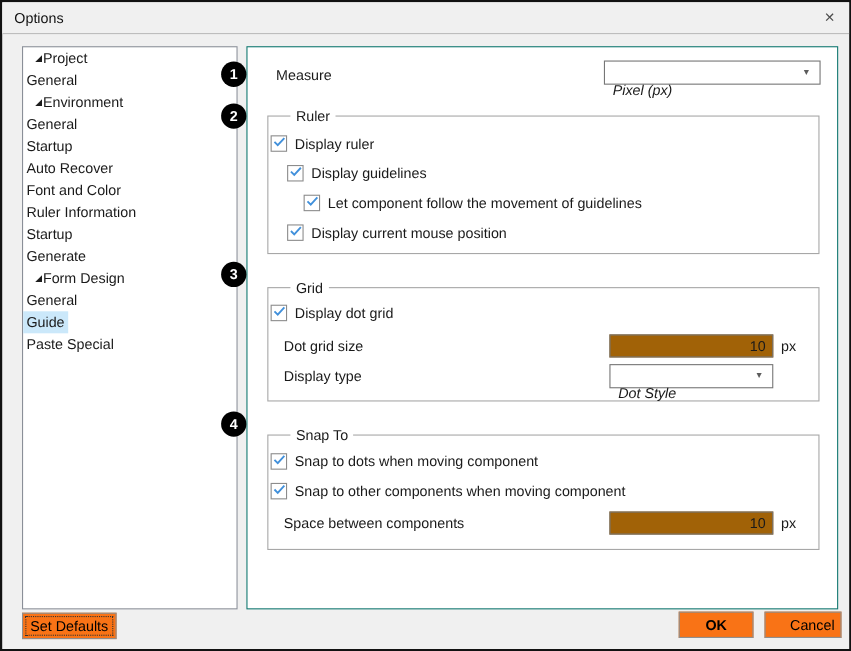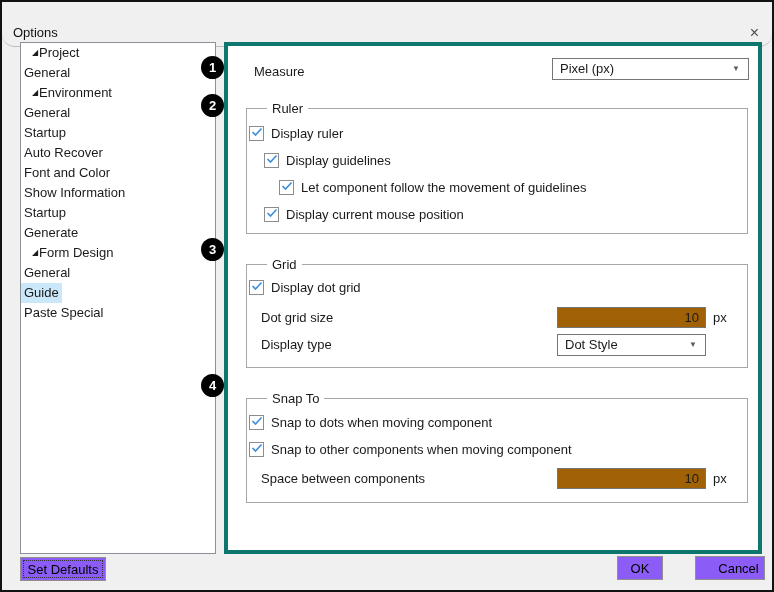--- a/index.html
+++ b/index.html
@@ -3,37 +3,37 @@
 <meta charset="utf-8">
 <style>
   * { box-sizing: border-box; margin: 0; padding: 0; }
   html,body { width:774px; height:592px; }
   body { font-family: "Liberation Sans", "DejaVu Sans", sans-serif; font-size: 13px; color:#1a1a1a; }
 
   .window { position:relative; width:774px; height:592px; background:#f0f0f0;
             border:2px solid #121212; overflow:hidden; }
 
   
-  .titlebar { position:absolute; left:0; top:16px; right:0; height:29px; background:#f0f0f0;
-              border-bottom:1px solid #bdbdbd;border-radius:13px; }
+  .titlebar { position:absolute; left:0; top:0; right:0; height:29px; background:#f0f0f0;
+              border-bottom:1px solid #bdbdbd; }
   .title { position:absolute; left:11px; top:0; line-height:29px; color:#111; }
   .close { position:absolute; right:13px; top:0; line-height:29px; font-size:16px; color:#4d4d4d; cursor:default; }
 
   
   .tree-panel { position:absolute; left:18px; top:40px; width:196px; height:512px;
                 background:#fff; border:1px solid #8a8f98; overflow:hidden; }
   .trow { height:20px; line-height:20px; display:flex; align-items:center; white-space:nowrap; }
   .trow .tri { width:15px; padding-left:11px; font-size:8px; color:#1c1c1c; flex:0 0 auto; }
   .trow.lvl1 { }
   .tlabel { padding:0 3px; }
   .tlabel.sel { background:#cbe8fa; }
 
   
   .content-panel { position:absolute; left:222px; top:40px; width:538px; height:512px;
-                   background:#fff; border:4px solid #0f766e; }
+                   background:#fff; border:1px solid #0f766e; }
 
   
   .badge { position:absolute; left:199px; width:23px; height:23px; border-radius:50%;
            background:#000; color:#fff; font-weight:bold; font-size:13px;
            display:flex; align-items:center; justify-content:center; z-index:6; }
   .badge.b1 { top:54px; } .badge.b2 { top:92px; } .badge.b3 { top:236px; } .badge.b4 { top:372px; }
 
   
   .group { position:absolute; border:1px solid #a7a7a7; }
   .group .legend { position:absolute; top:-10px; left:20px; background:#fff; padding:0 5px; line-height:20px; height:20px; }
@@ -43,31 +43,31 @@
 
   
   .flabel { position:absolute; height:20px; line-height:20px; white-space:nowrap; }
   .cbrow { position:absolute; display:flex; align-items:center; gap:7px; height:20px; white-space:nowrap;text-align:center; }
   .checkbox { width:15px; height:15px; background:#fff; border:1px solid #8c8c8c;
               display:inline-flex; align-items:center; justify-content:center; flex:0 0 auto; }
   .checkbox svg { display:block; margin-top:-2px; }
 
   
   .select { position:absolute; height:22px; background:#fff; border:1px solid #767676; }
-  .select .val { position:absolute; left:7px; top:0; line-height:20px; }
+  .select .val { position:absolute; left:7px; top:16px; line-height:20px;font-style:italic; }
   .select .arrow { position:absolute; right:8px; top:0; line-height:20px; font-size:8px; color:#5c5c5c; }
   .numinput { position:absolute; height:21px; border:1px solid #767676; background:#a16207;
               text-align:right; padding-right:6px; font:13px "Liberation Sans","DejaVu Sans",sans-serif; color:#1a1a1a; }
   .unit { position:absolute; height:21px; line-height:21px; }
 
   
-  .btn { position:absolute; height:24px; background:#8b5cf6; border:1px solid #8f8f8f;
+  .btn { position:absolute; height:24px; background:#f97316; border:1px solid #8f8f8f;
          font:13px "Liberation Sans","DejaVu Sans",sans-serif; color:#000; text-align:center; }
   .btn-defaults { left:18px; top:555px; width:86px; outline:1px dotted #333; outline-offset:-4px; }
-  .btn-ok { left:615px; top:554px; width:46px; }
+  .btn-ok { left:615px; top:554px; width:68px;font-weight:bold; }
   .btn-cancel { left:693px; top:554px; width:70px;padding-left:17px; }
 </style>
 </head>
 <body>
 
 <div class="window">
 
   <div class="titlebar">
     <span class="title">Options</span>
     <span class="close">×</span>
@@ -91,21 +91,21 @@
     <div class="trow lvl1">
       <span class="tlabel">Startup</span>
     </div>
     <div class="trow lvl1">
       <span class="tlabel">Auto Recover</span>
     </div>
     <div class="trow lvl1">
       <span class="tlabel">Font and Color</span>
     </div>
     <div class="trow lvl1">
-      <span class="tlabel">Show Information</span>
+      <span class="tlabel">Ruler Information</span>
     </div>
     <div class="trow lvl1">
       <span class="tlabel">Startup</span>
     </div>
     <div class="trow lvl1">
       <span class="tlabel">Generate</span>
     </div>
     <div class="trow lvl0">
       <span class="tri">◢</span>
       <span class="tlabel">Form Design</span>

